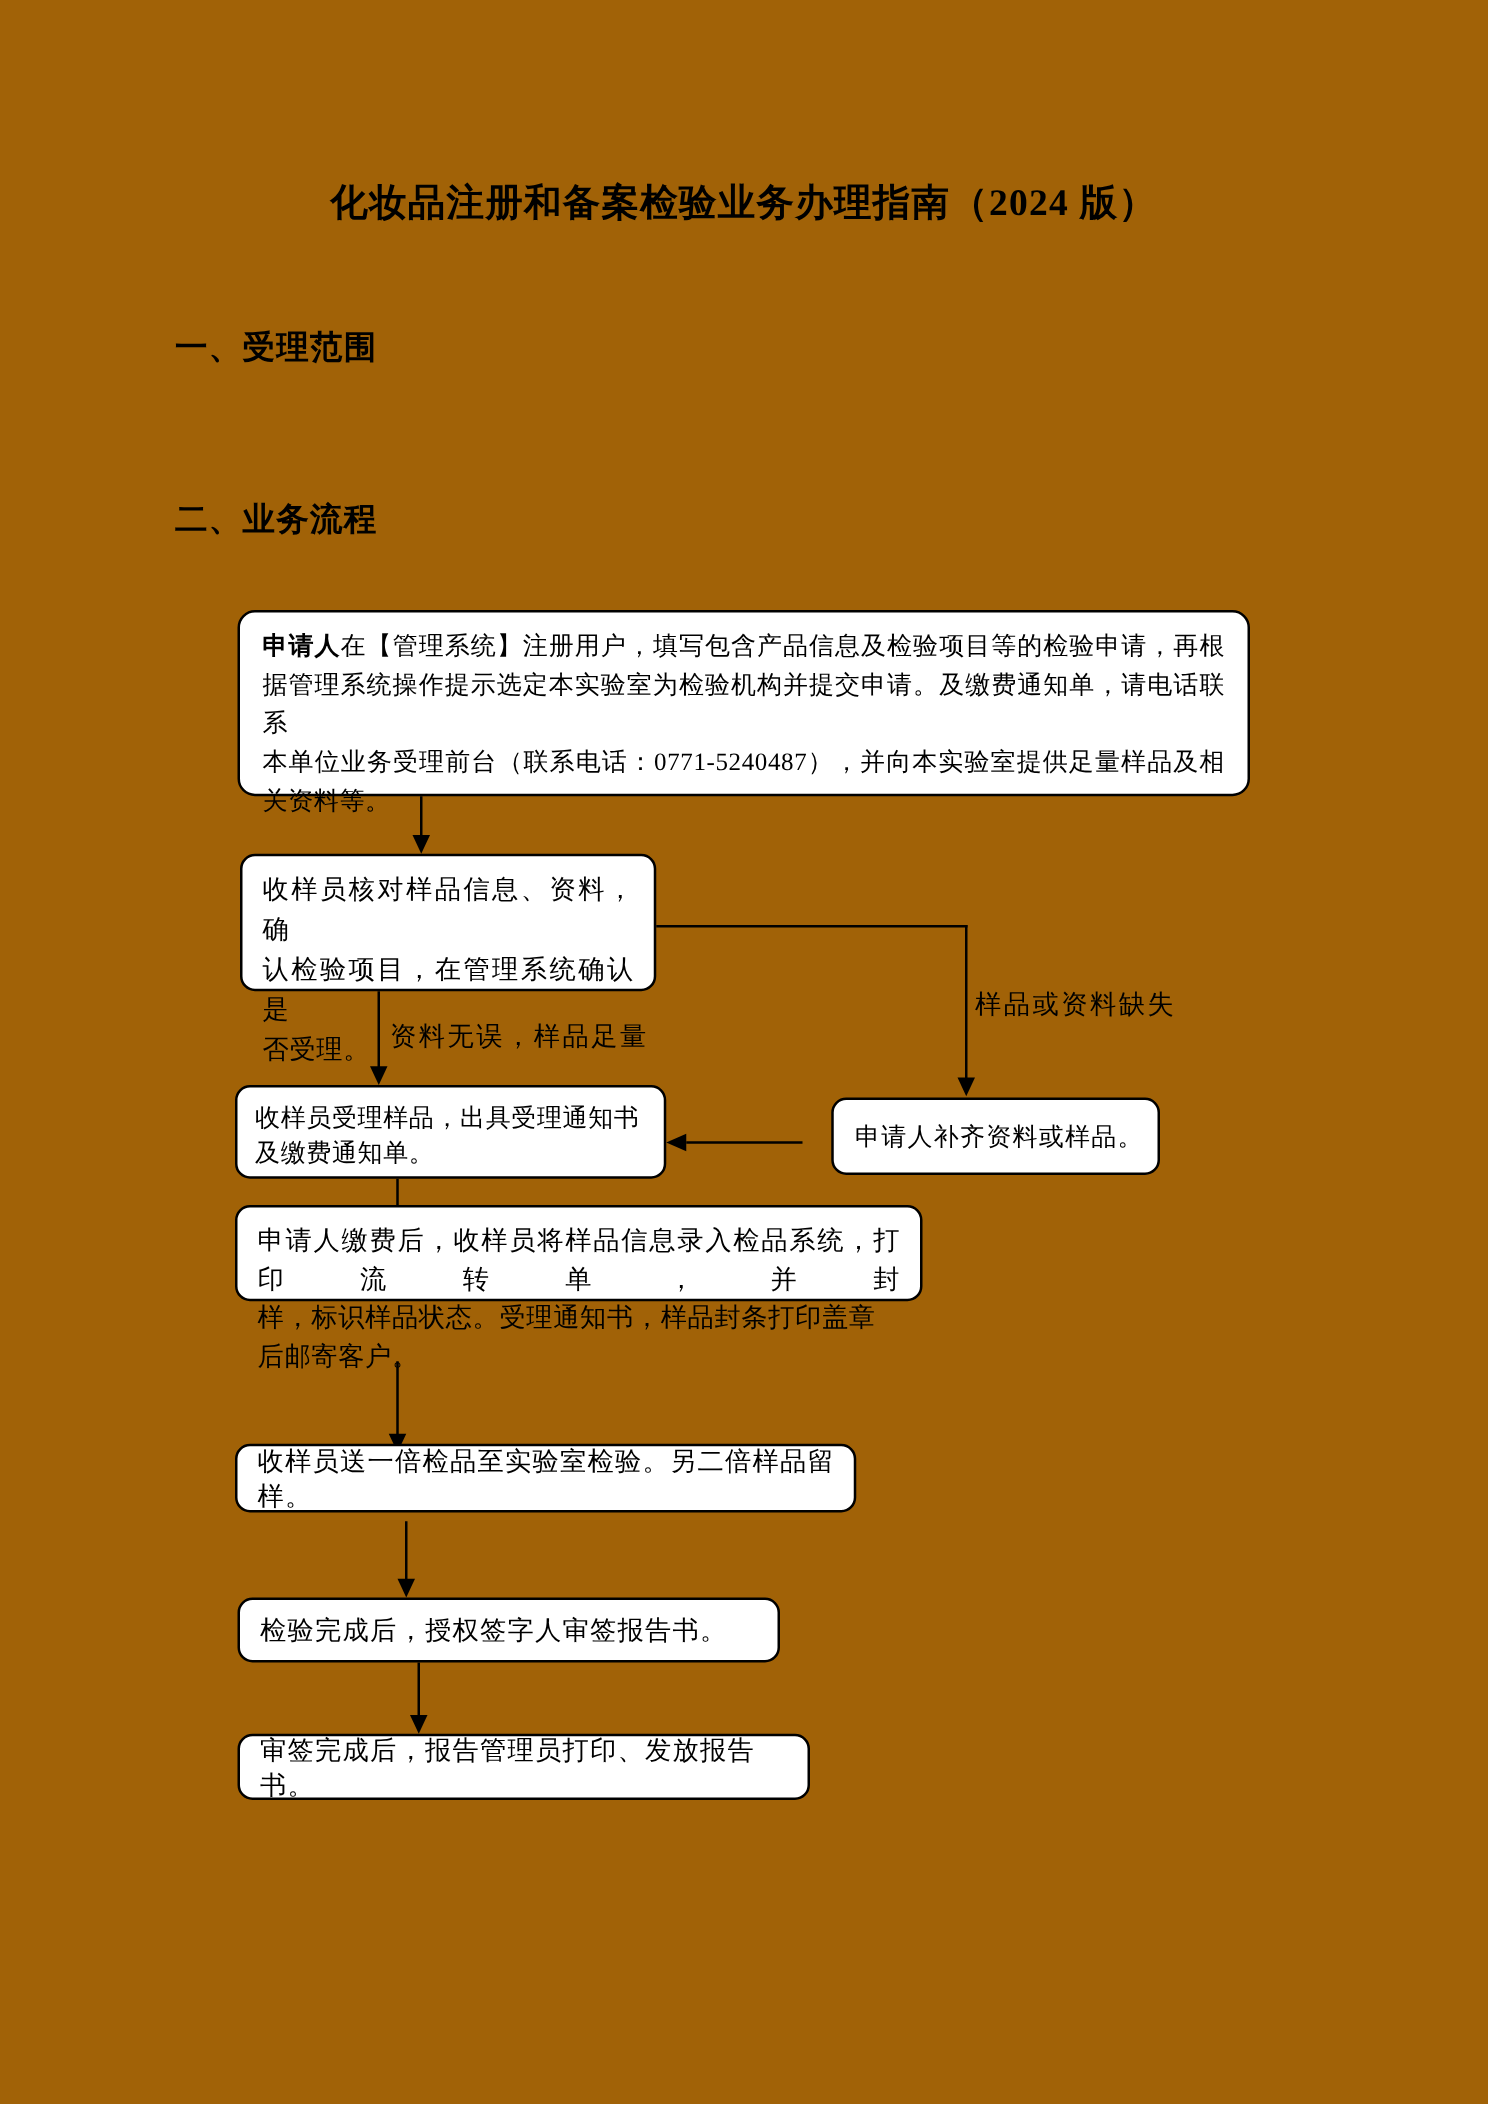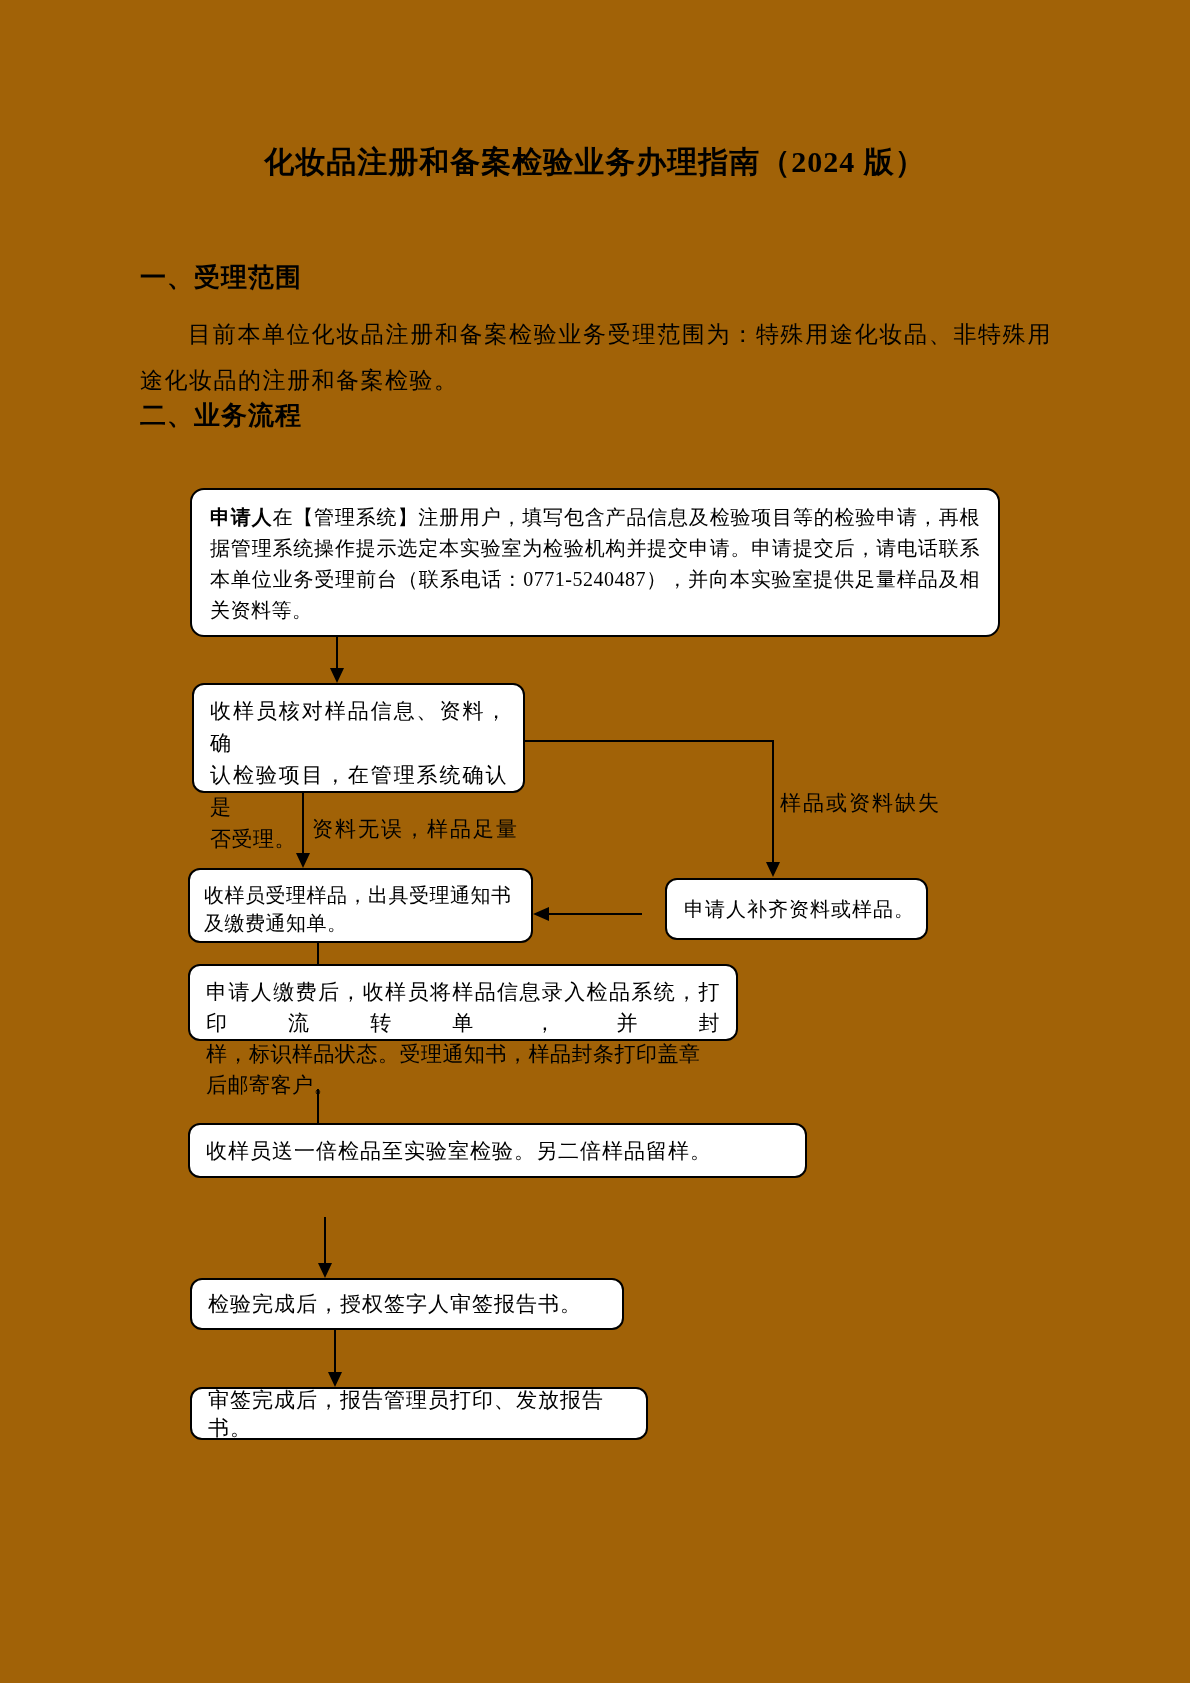--- a/index.html
+++ b/index.html
@@ -35,21 +35,21 @@
     font-size:21px;letter-spacing:0.5px;
   }
   .box .line{white-space:normal;}
   .stretch{text-align:justify;text-align-last:justify;}
   .b{font-weight:bold;}
   #b1{left:190px;top:488px;width:810px;height:149px;padding:12px 18px 0 18px;line-height:31px;font-size:20px;border-radius:14px;}
   #b2{left:192px;top:683px;width:333px;height:110px;padding:10px 16px 0 16px;line-height:32px;}
   #b3{left:188px;top:868px;width:345px;height:75px;padding:11px 14px 0 14px;line-height:28px;font-size:20px;}
   #b3b{left:642px;top:878px;width:263px;height:62px;display:flex;align-items:center;padding-left:17px;font-size:20px;letter-spacing:1px;margin-left:23px;}
   #b4{left:188px;top:964px;width:550px;height:77px;padding:11px 16px 0 16px;line-height:31px;}
-  #b5{left:188px;top:1123px;width:619px;height:55px;display:flex;align-items:center;padding-left:16px;letter-spacing:1px;}
+  #b5{left:188px;top:1155px;width:497px;height:55px;display:flex;align-items:center;padding-left:16px;letter-spacing:1px;}
   #b6{left:190px;top:1278px;width:434px;height:52px;display:flex;align-items:center;padding-left:16px;letter-spacing:1px;}
   #b7{left:190px;top:1387px;width:458px;height:53px;display:flex;align-items:center;padding-left:16px;letter-spacing:1px;}
   
   .vline{position:absolute;width:2px;background:#000;}
   .hline{position:absolute;height:2px;background:#000;}
   .head-down{position:absolute;width:0;height:0;
     border-left:7px solid transparent;border-right:7px solid transparent;
     border-top:15px solid #000;}
   .head-left{position:absolute;width:0;height:0;
     border-top:7px solid transparent;border-bottom:7px solid transparent;
@@ -62,32 +62,28 @@
 </style>
 </head>
 <body>
 
 <div class="page">
 
   <div class="doc-title">化妆品注册和备案检验业务办理指南（2024 版）</div>
 
   <div class="h1 sec1">一、受理范围</div>
 
-  <div class="para">
-    <div class="pline1">目前本单位化妆品注册和备案检验业务受理范围为：特殊用途化妆品、非特殊用</div>
-    <div class="pline2">途化妆品的注册和备案检验。</div>
-  </div>
 
   <div class="h1 sec2">二、业务流程</div>
 
   <div>
 
     <div class="box" id="b1">
       <div class="line stretch"><span class="b">申请人</span><span>在【管理系统】注册用户，填写包含产品信息及检验项目等的检验申请，再根</span></div>
-      <div class="line stretch">据管理系统操作提示选定本实验室为检验机构并提交申请。申请提交后，请电话联系</div>
+      <div class="line stretch">据管理系统操作提示选定本实验室为检验机构并提交申请。及缴费通知单，请电话联系</div>
       <div class="line stretch">本单位业务受理前台（联系电话：0771-5240487），并向本实验室提供足量样品及相</div>
       <div class="line">关资料等。</div>
     </div>
 
     <div class="vline" style="left:336px;top:637px;height:33px;"></div>
     <div class="head-down" style="left:330px;top:668px;"></div>
 
     <div class="box" id="b2">
       <div class="line stretch">收样员核对样品信息、资料，确</div>
       <div class="line stretch">认检验项目，在管理系统确认是</div>

